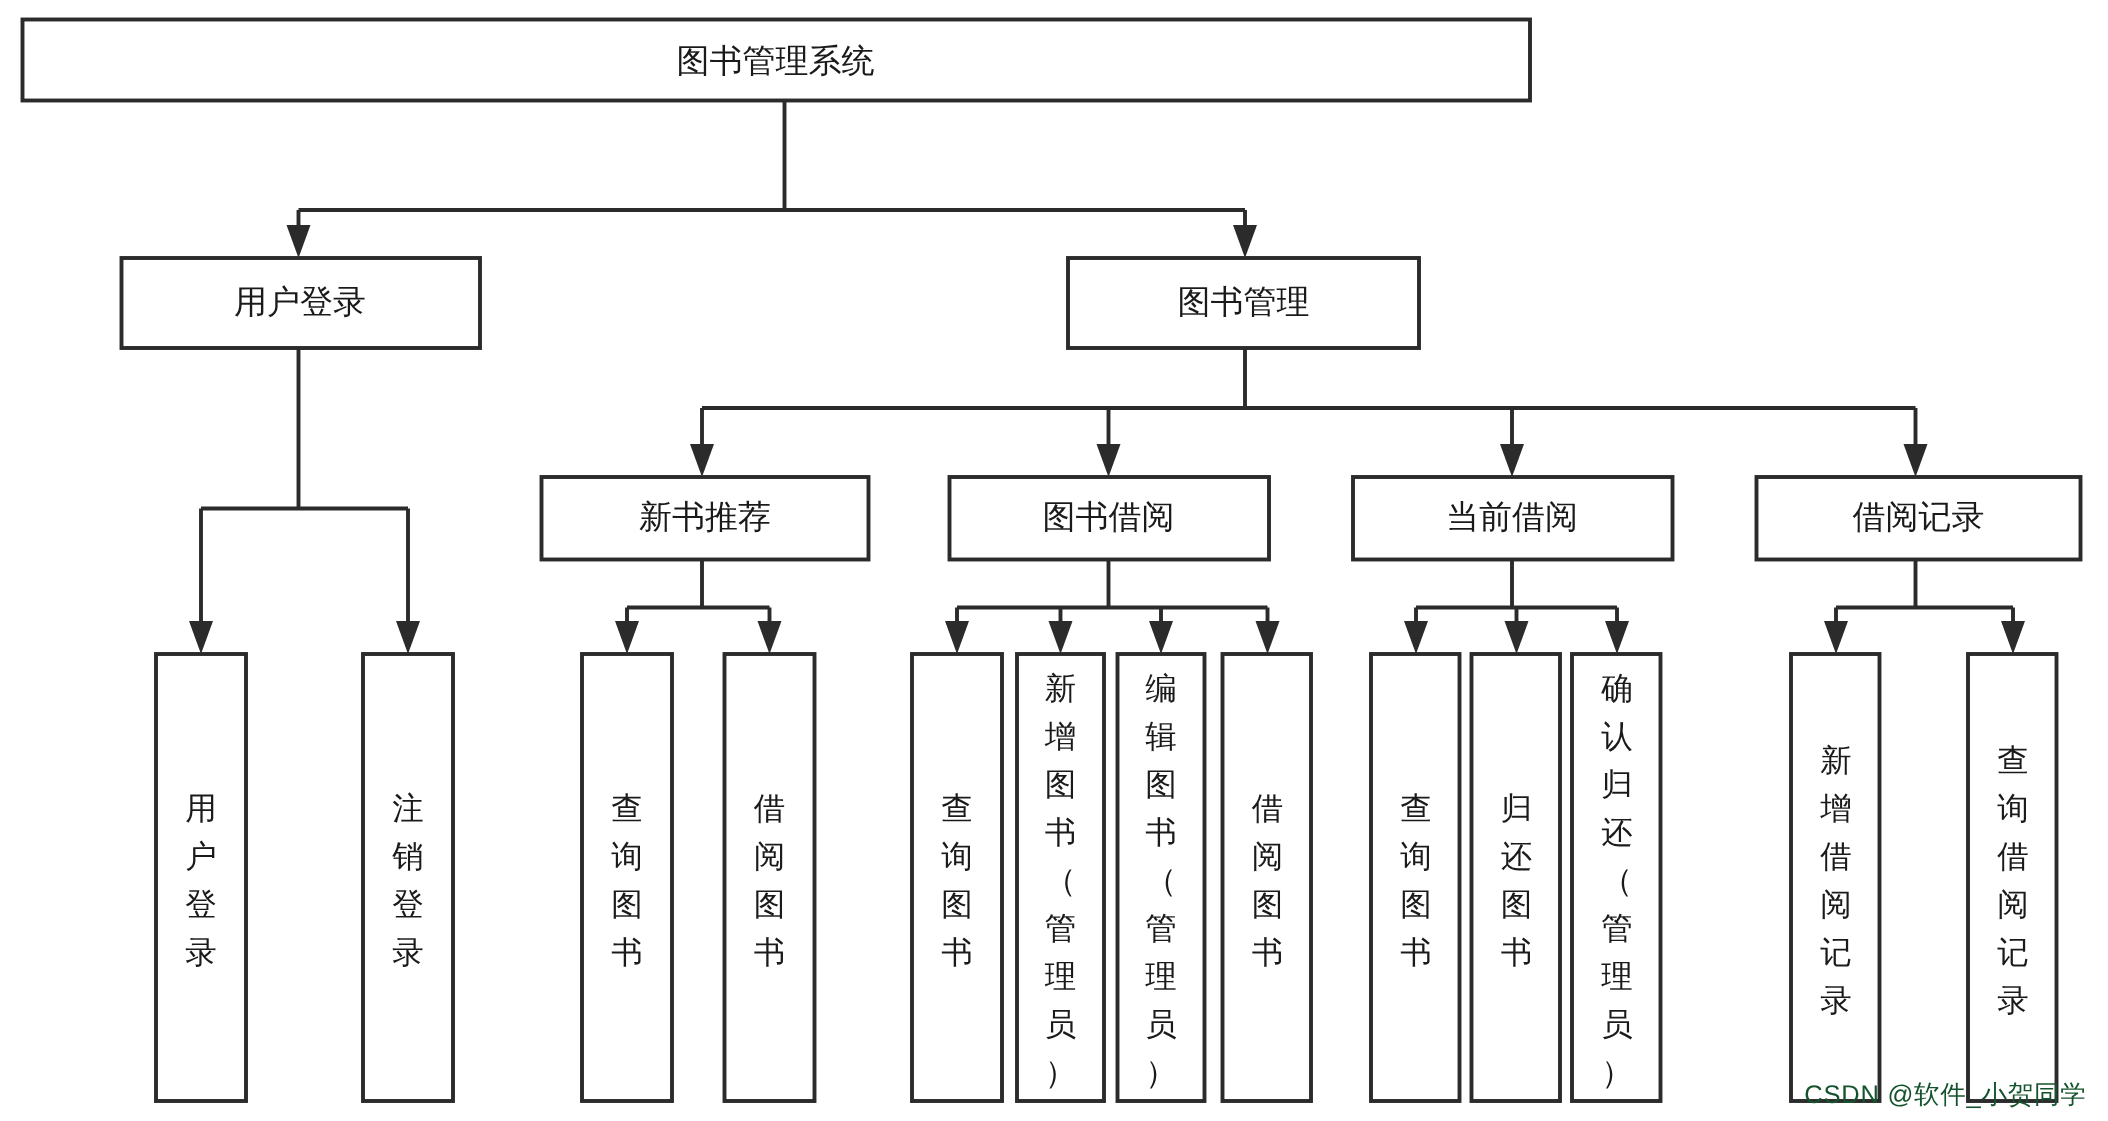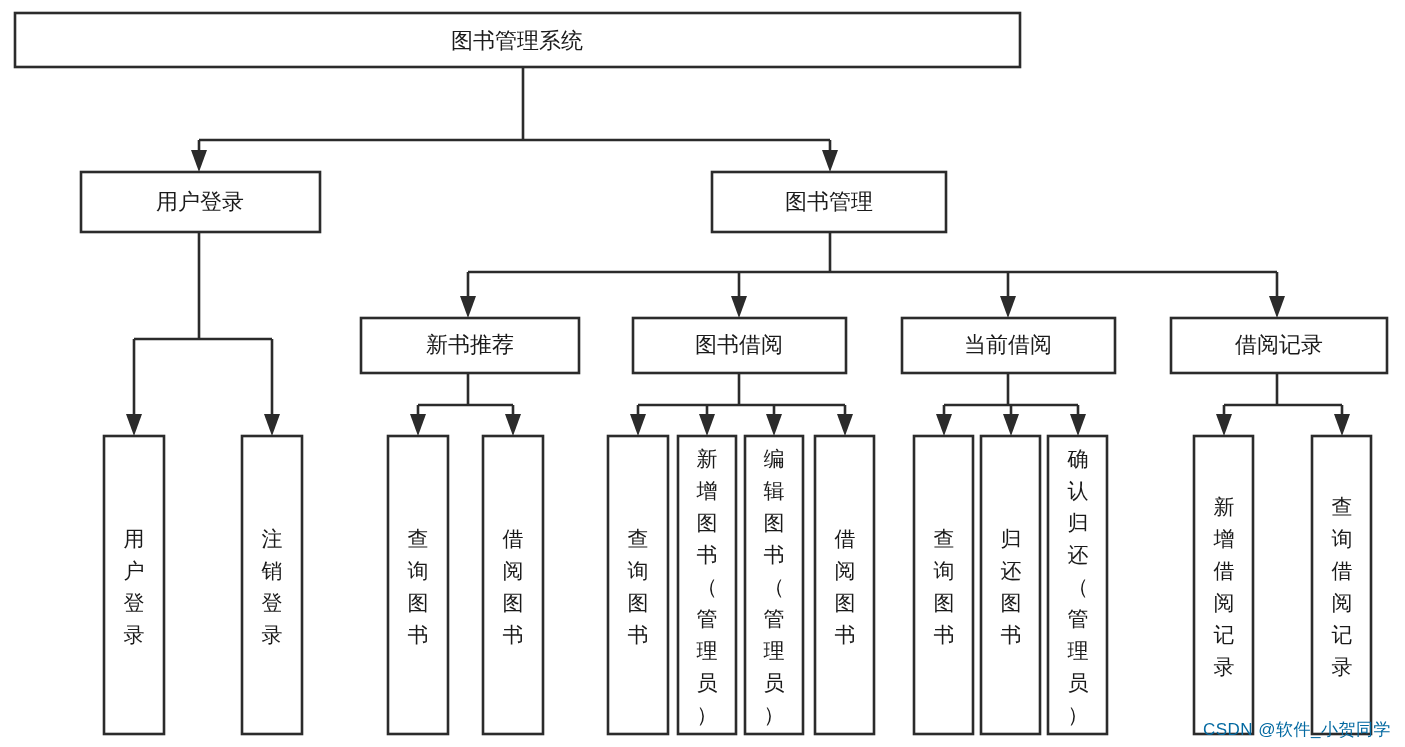--- a/index.html
+++ b/index.html
@@ -55,21 +55,21 @@
     font-size: 21px;
     fill: #1a1a1a;
     text-anchor: middle;
   }
   .watermark {
     position: absolute;
     right: 14px;
     bottom: 6px;
     font-family: "Liberation Sans", "DejaVu Sans", sans-serif;
     font-size: 17px;
-    color: #0369a1;
+    color: #14532d;
     letter-spacing: 0.5px;
     white-space: nowrap;
     pointer-events: none;
   }
 </style>
 </head>
 <body>
 
 <div id="diagram-root">
 

